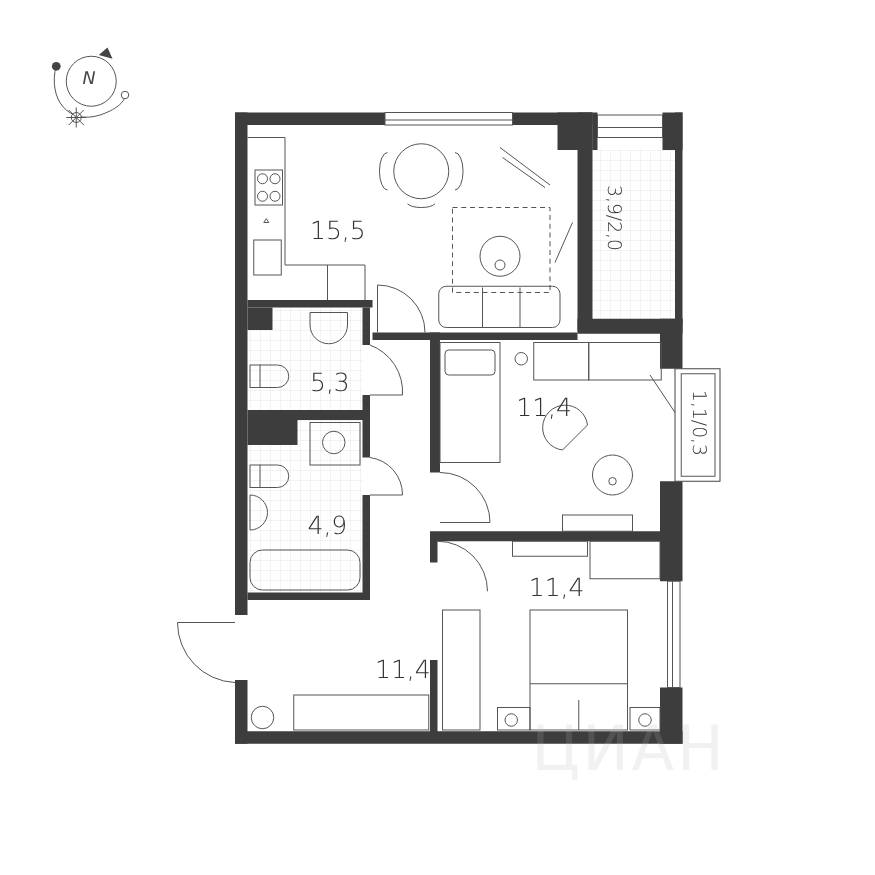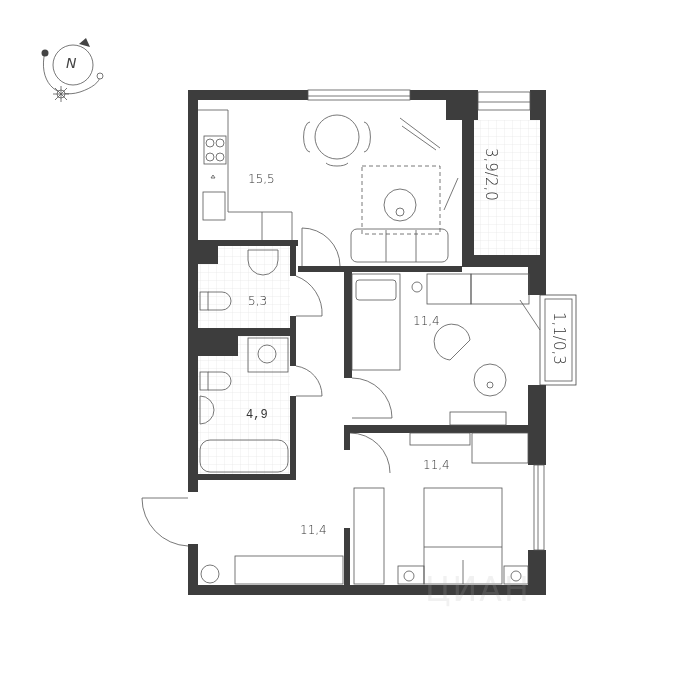--- a/index.html
+++ b/index.html
@@ -1,22 +1,22 @@
 <!DOCTYPE html>
 <html><head>
 <meta charset="utf-8">
 <style>
   html, body { margin: 0; padding: 0; background: #ffffff; }
   body { width: 700px; height: 700px; position: relative; overflow: hidden; font-family: "DejaVu Sans", sans-serif; }
   svg { position: absolute; left: 0; top: 0; }
   .wall { fill: #3d3d3d; }
   .thin { fill: none; stroke: #555; stroke-width: 0.8; }
-  .room-label { position: absolute; font-size: 12px; color: #333; font-family: "DejaVu Sans", sans-serif; font-weight: 300; }
+  .room-label { position: absolute; font-size: 20px; color: #333; font-family: "DejaVu Sans", sans-serif; font-weight: 300; }
   .rot { transform-origin: left top; transform: rotate(90deg); font-size: 15px; }
-  .watermark { position: absolute; left: 425px; top: 570px; font-size: 33px; color: rgba(180,180,180,0.18); font-family: "DejaVu Sans", sans-serif; letter-spacing: 2px; }
+  .watermark { position: absolute; left: 425px; top: 570px; font-size: 50px; color: rgba(180,180,180,0.18); font-family: "DejaVu Sans", sans-serif; letter-spacing: 2px; }
   .compass-n { position: absolute; left: 66px; top: 55px; font-size: 14px; font-style: italic; color: #444; }
 </style>
 </head>
 <body>
 
 <svg width="700" height="700" viewBox="0 0 700 700">
   <defs>
     <pattern id="tile" width="8" height="8" patternUnits="userSpaceOnUse">
       <path d="M8 0 L0 0 0 8" fill="none" stroke="#e0e0e0" stroke-width="0.6"></path>
     </pattern>
@@ -162,19 +162,19 @@
     <circle cx="210" cy="574" r="9"></circle>
     <path d="M142 498 H188 M142 498 A48 48 0 0 0 188 546"></path>
   </g>
 </svg>
 
 <div class="compass-n">N</div>
 
 <div class="room-label" style="left:248px;top:172px;">15,5</div>
 <div class="room-label rot" style="left:500px;top:148px;">3,9/2,0</div>
 <div class="room-label" style="left:248px;top:294px;">5,3</div>
-<div class="room-label" style="left:246px;top:408px;font-family:Liberation Mono, monospace;">4,9</div>
+<div class="room-label" style="left:246px;top:408px;">4,9</div>
 <div class="room-label" style="left:413px;top:314px;">11,4</div>
 <div class="room-label rot" style="left:568px;top:312px;">1,1/0,3</div>
 <div class="room-label" style="left:423px;top:458px;">11,4</div>
 <div class="room-label" style="left:300px;top:523px;">11,4</div>
 
 <div class="watermark">ЦИАН</div>
 
 </body></html>

